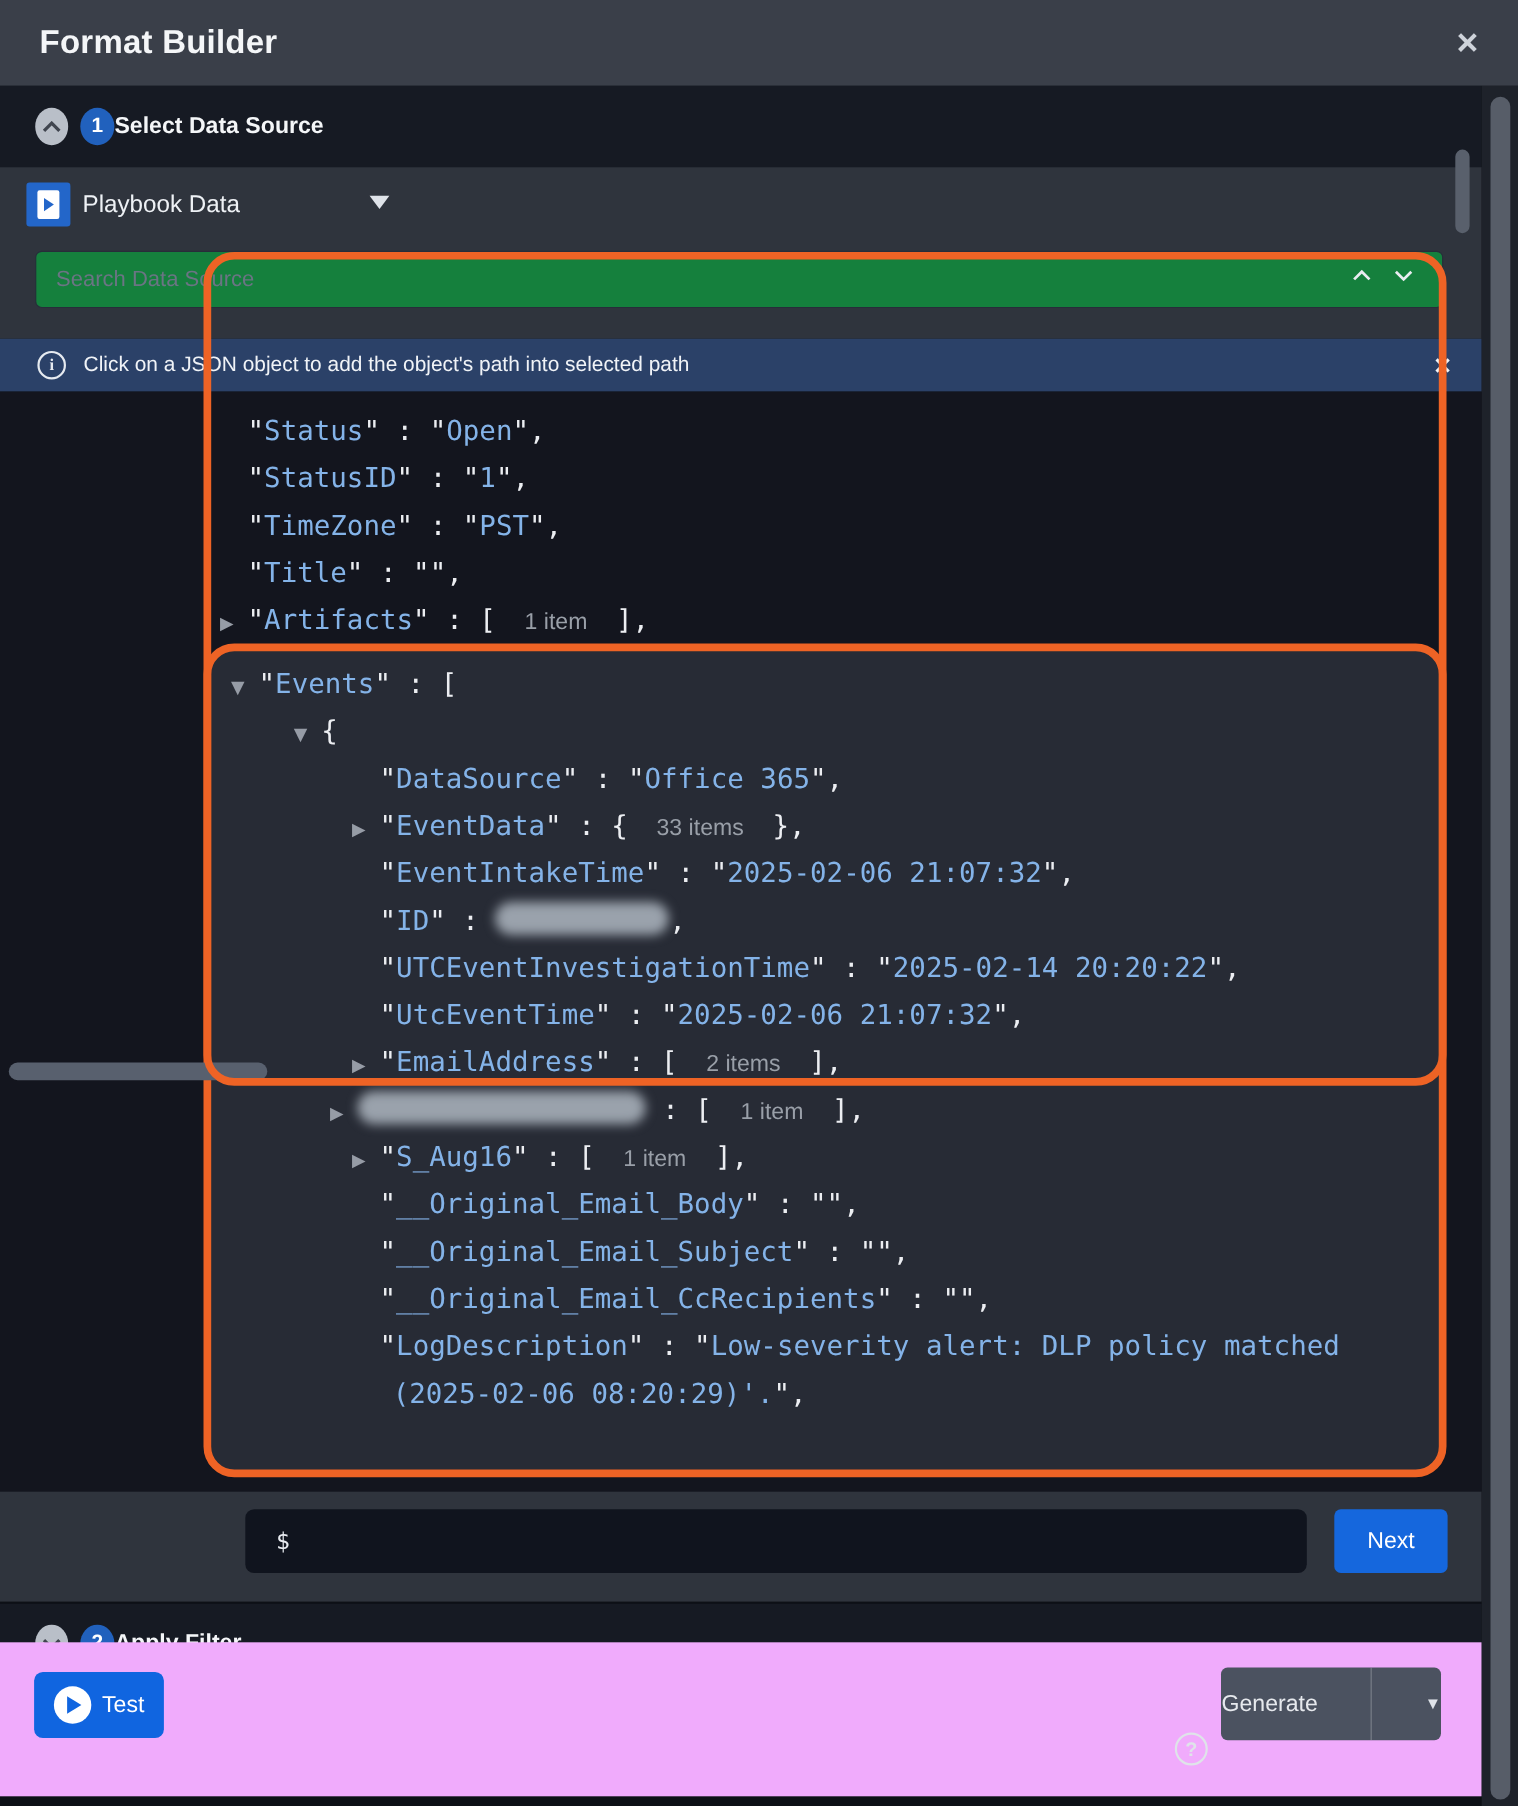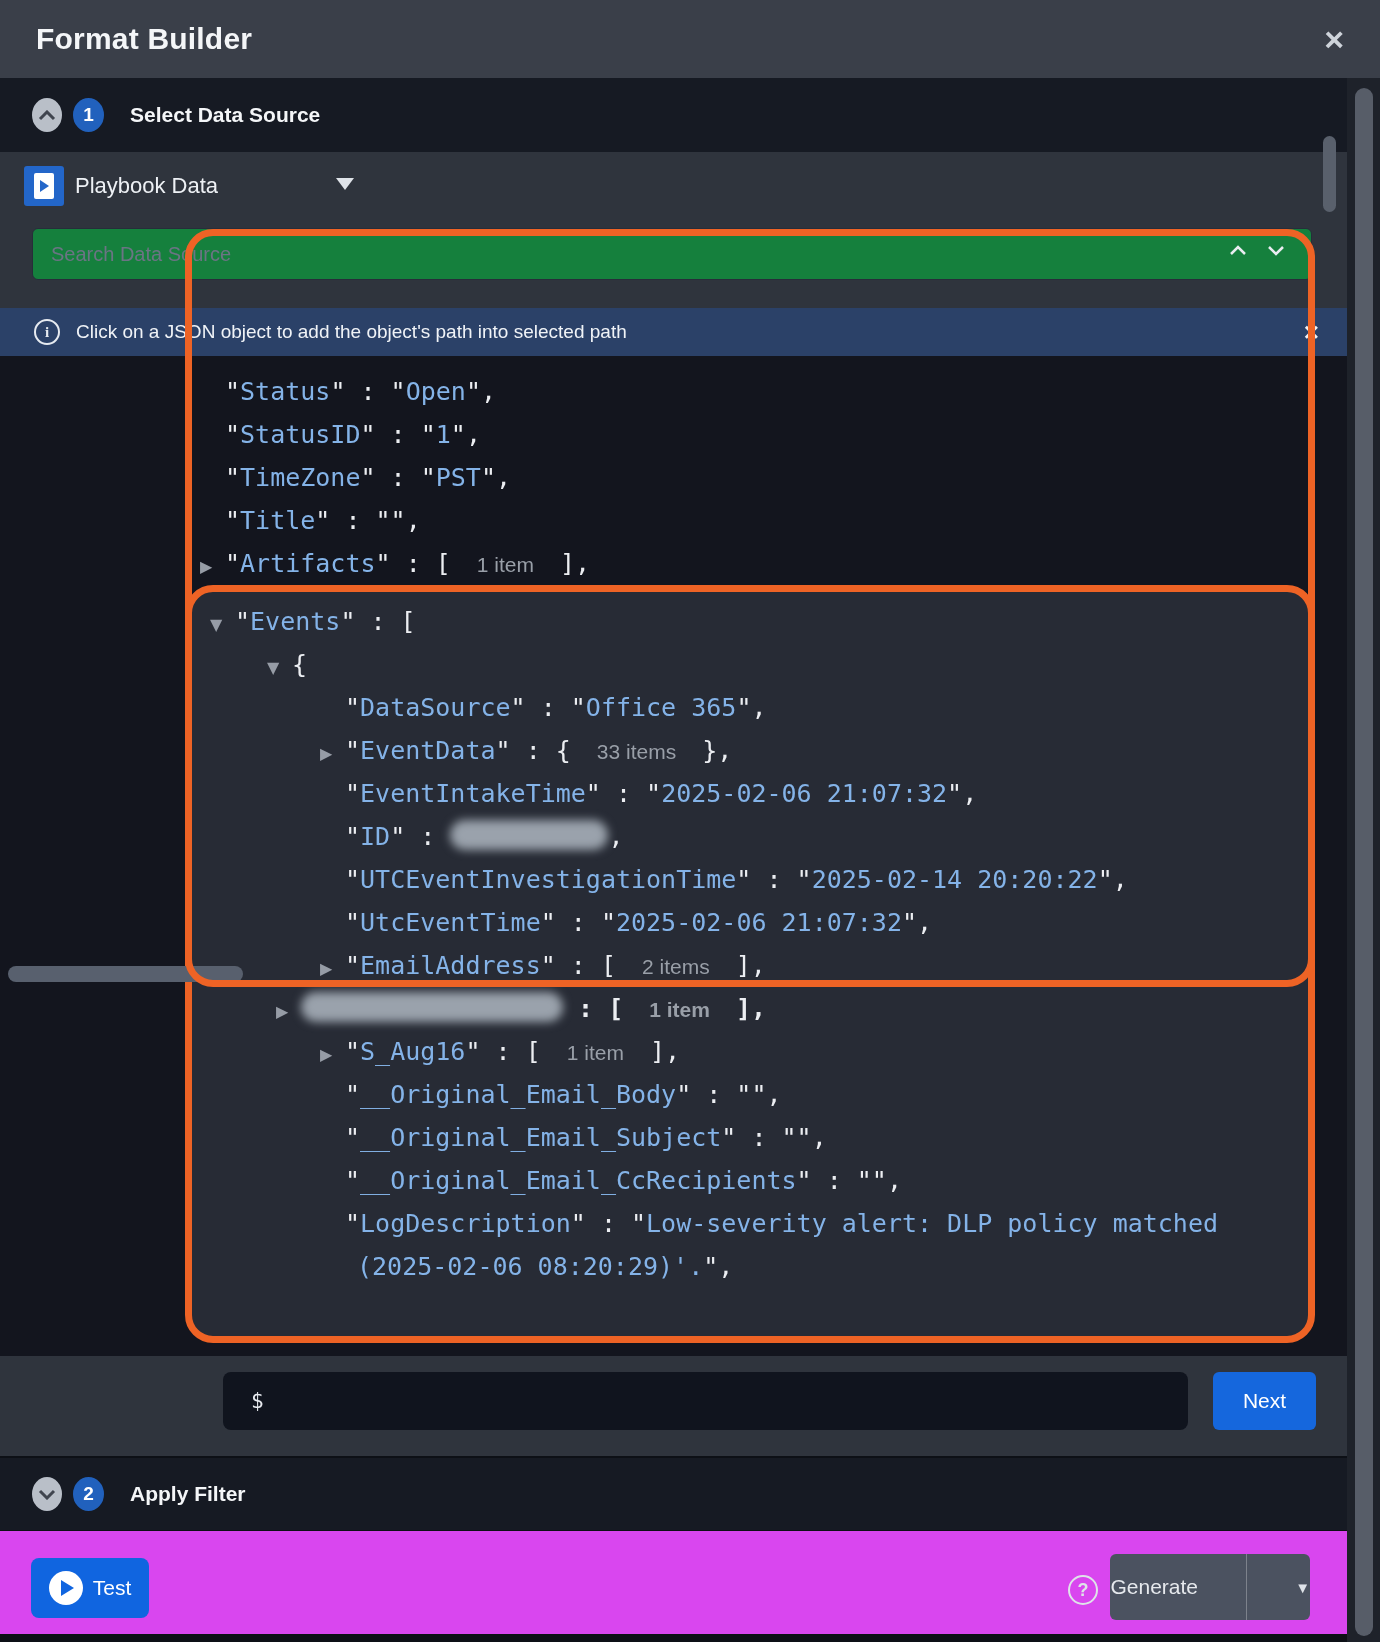--- a/index.html
+++ b/index.html
@@ -17,21 +17,21 @@
 
   
   .sechead { left:0; width:1347px; background:#161a23; display:flex; align-items:center; }
   #sec1head { top:78px; height:74px; }
   #applyfilter { top:1458px; height:72px; }
   .chev-circle { width:30px; height:34px; border-radius:50%; background:#b9bfc8;
     display:flex; align-items:center; justify-content:center; margin-left:32px; flex:0 0 auto; }
   .num-circle { width:31px; height:34px; border-radius:50%; background:#2161bd; color:#fff;
     font-size:19px; font-weight:bold; display:flex; align-items:center; justify-content:center;
     margin-left:11px; flex:0 0 auto; }
-  .sechead .lbl { color:#f4f6f8; font-size:21px; font-weight:bold; margin-left:26px; }
+  .sechead .lbl { color:#f4f6f8; font-size:21px; font-weight:bold; }
 
   
   #srcblock { left:0; top:152px; width:1347px; height:156px; background:#2f343d; }
   #pbicon { left:24px; top:14px; width:40px; height:40px; background:#2366c9; border-radius:3px;
     display:flex; align-items:center; justify-content:center; }
   #pbicon .page { width:20px; height:26px; background:#fff; border-radius:2px; position:relative; }
   #pbicon .page:before { content:""; position:absolute; left:6px; top:7px;
     border-left:9px solid #2366c9; border-top:6px solid transparent; border-bottom:6px solid transparent; }
   #pblabel { left:75px; top:0; height:68px; display:flex; align-items:center;
     color:#eef1f5; font-size:22px; }
@@ -79,21 +79,21 @@
   #selpath .lbl { left:24px; top:0; height:100px; display:flex; align-items:center;
     color:#f4f6f8; font-size:21px; font-weight:bold; }
   #pathinputwrap { left:223px; top:16px; width:965px; height:58px; background:#10141e;
     border-radius:8px; }
   #pathinput { width:100%; height:100%; background:transparent; border:none; outline:none;
     color:#e8ebf0; font-size:21px; padding:0 20px 0 28px; font-family:"DejaVu Sans Mono",monospace; }
   #nextbtn { left:1213px; top:16px; width:103px; height:58px; background:#1567dd; border:none;
     border-radius:6px; color:#fff; font-size:21px; cursor:pointer; font-family:"Liberation Sans",sans-serif; }
 
   
-  #bottombar { left:0; top:1531px; width:1347px; height:103px; background:#d946ef; }
+  #bottombar { left:0; top:1493px; width:1347px; height:140px; background:#f0abfc; }
   #testbtn { left:31px; top:27px; width:118px; height:60px; background:#1065e0; border:none;
     border-radius:8px; color:#fff; font-size:21px; display:flex; align-items:center;
     justify-content:center; gap:10px; cursor:pointer; font-family:"Liberation Sans",sans-serif; }
   #testbtn .pcircle { width:34px; height:34px; background:#fff; border-radius:50%;
     display:flex; align-items:center; justify-content:center; }
   #testbtn .ptri { width:0; height:0; border-left:13px solid #1065e0;
     border-top:8px solid transparent; border-bottom:8px solid transparent; margin-left:4px; }
   #helpicon { left:1068px; top:1575px; width:30px; height:30px; border:2px solid #dfe3e9;
     border-radius:50%; color:#dfe3e9; font-size:18px; font-weight:bold; display:flex;
     align-items:center; justify-content:center; cursor:pointer; position:absolute; }
@@ -169,21 +169,21 @@
       <div>
           <div class="jline" style="padding-left: 18px;"><span class="jcaret">▼</span><span class="jq">"</span><span class="jb">Events</span><span class="jq">"</span><span class="jp"> : [</span></div>
           <div class="jline" style="padding-left: 75px;"><span class="jcaret">▼</span><span class="jp">{</span></div>
           <div class="jline" style="padding-left: 153px;"><span class="jq">"</span><span class="jb">DataSource</span><span class="jq">"</span><span class="jp"> : </span><span class="jq">"</span><span class="jb">Office 365</span><span class="jq">"</span><span class="jp">,</span></div>
           <div class="jline" style="padding-left: 128px;"><span class="jcaret">▶</span><span class="jq">"</span><span class="jb">EventData</span><span class="jq">"</span><span class="jp"> : {</span><span class="jc">33 items</span><span class="jp">},</span></div>
           <div class="jline" style="padding-left: 153px;"><span class="jq">"</span><span class="jb">EventIntakeTime</span><span class="jq">"</span><span class="jp"> : </span><span class="jq">"</span><span class="jb">2025-02-06 21:07:32</span><span class="jq">"</span><span class="jp">,</span></div>
           <div class="jline" style="padding-left: 153px;"><span class="jq">"</span><span class="jb">ID</span><span class="jq">"</span><span class="jp"> : </span><span class="jblur" style="width: 158px;"></span><span class="jp">,</span></div>
           <div class="jline" style="padding-left: 153px;"><span class="jq">"</span><span class="jb">UTCEventInvestigationTime</span><span class="jq">"</span><span class="jp"> : </span><span class="jq">"</span><span class="jb">2025-02-14 20:20:22</span><span class="jq">"</span><span class="jp">,</span></div>
           <div class="jline" style="padding-left: 153px;"><span class="jq">"</span><span class="jb">UtcEventTime</span><span class="jq">"</span><span class="jp"> : </span><span class="jq">"</span><span class="jb">2025-02-06 21:07:32</span><span class="jq">"</span><span class="jp">,</span></div>
           <div class="jline" style="padding-left: 128px;"><span class="jcaret">▶</span><span class="jq">"</span><span class="jb">EmailAddress</span><span class="jq">"</span><span class="jp"> : [</span><span class="jc">2 items</span><span class="jp">],</span></div>
-          <div class="jline" style="padding-left: 84px; font-weight: bold;"><span class="jcaret">▶</span><span class="jblur" style="width: 262px;"></span><span class="jp"> : [</span><span class="jc">1 item</span><span class="jp">],</span></div>
+          <div class="jline" style="padding-left: 108px;"><span class="jcaret">▶</span><span class="jblur" style="width: 262px;"></span><span class="jp"> : [</span><span class="jc">1 item</span><span class="jp">],</span></div>
           <div class="jline" style="padding-left: 128px;"><span class="jcaret">▶</span><span class="jq">"</span><span class="jb">S_Aug16</span><span class="jq">"</span><span class="jp"> : [</span><span class="jc">1 item</span><span class="jp">],</span></div>
           <div class="jline" style="padding-left: 153px;"><span class="jq">"</span><span class="jb">__Original_Email_Body</span><span class="jq">"</span><span class="jp"> : </span><span class="jq">"</span><span class="jb"></span><span class="jq">"</span><span class="jp">,</span></div>
           <div class="jline" style="padding-left: 153px;"><span class="jq">"</span><span class="jb">__Original_Email_Subject</span><span class="jq">"</span><span class="jp"> : </span><span class="jq">"</span><span class="jb"></span><span class="jq">"</span><span class="jp">,</span></div>
           <div class="jline" style="padding-left: 153px;"><span class="jq">"</span><span class="jb">__Original_Email_CcRecipients</span><span class="jq">"</span><span class="jp"> : </span><span class="jq">"</span><span class="jb"></span><span class="jq">"</span><span class="jp">,</span></div>
           <div class="jline" style="padding-left: 153px;"><span class="jq">"</span><span class="jb">LogDescription</span><span class="jq">"</span><span class="jp"> : "</span><span class="jb">Low-severity alert: DLP policy matched</span></div>
           <div class="jline" style="padding-left: 165px;"><span class="jb">(2025-02-06 08:20:29)'.</span><span class="jp">",</span></div>
         </div>
     </div>
   </div>
   <div id="hthumb" class="abs"></div>

